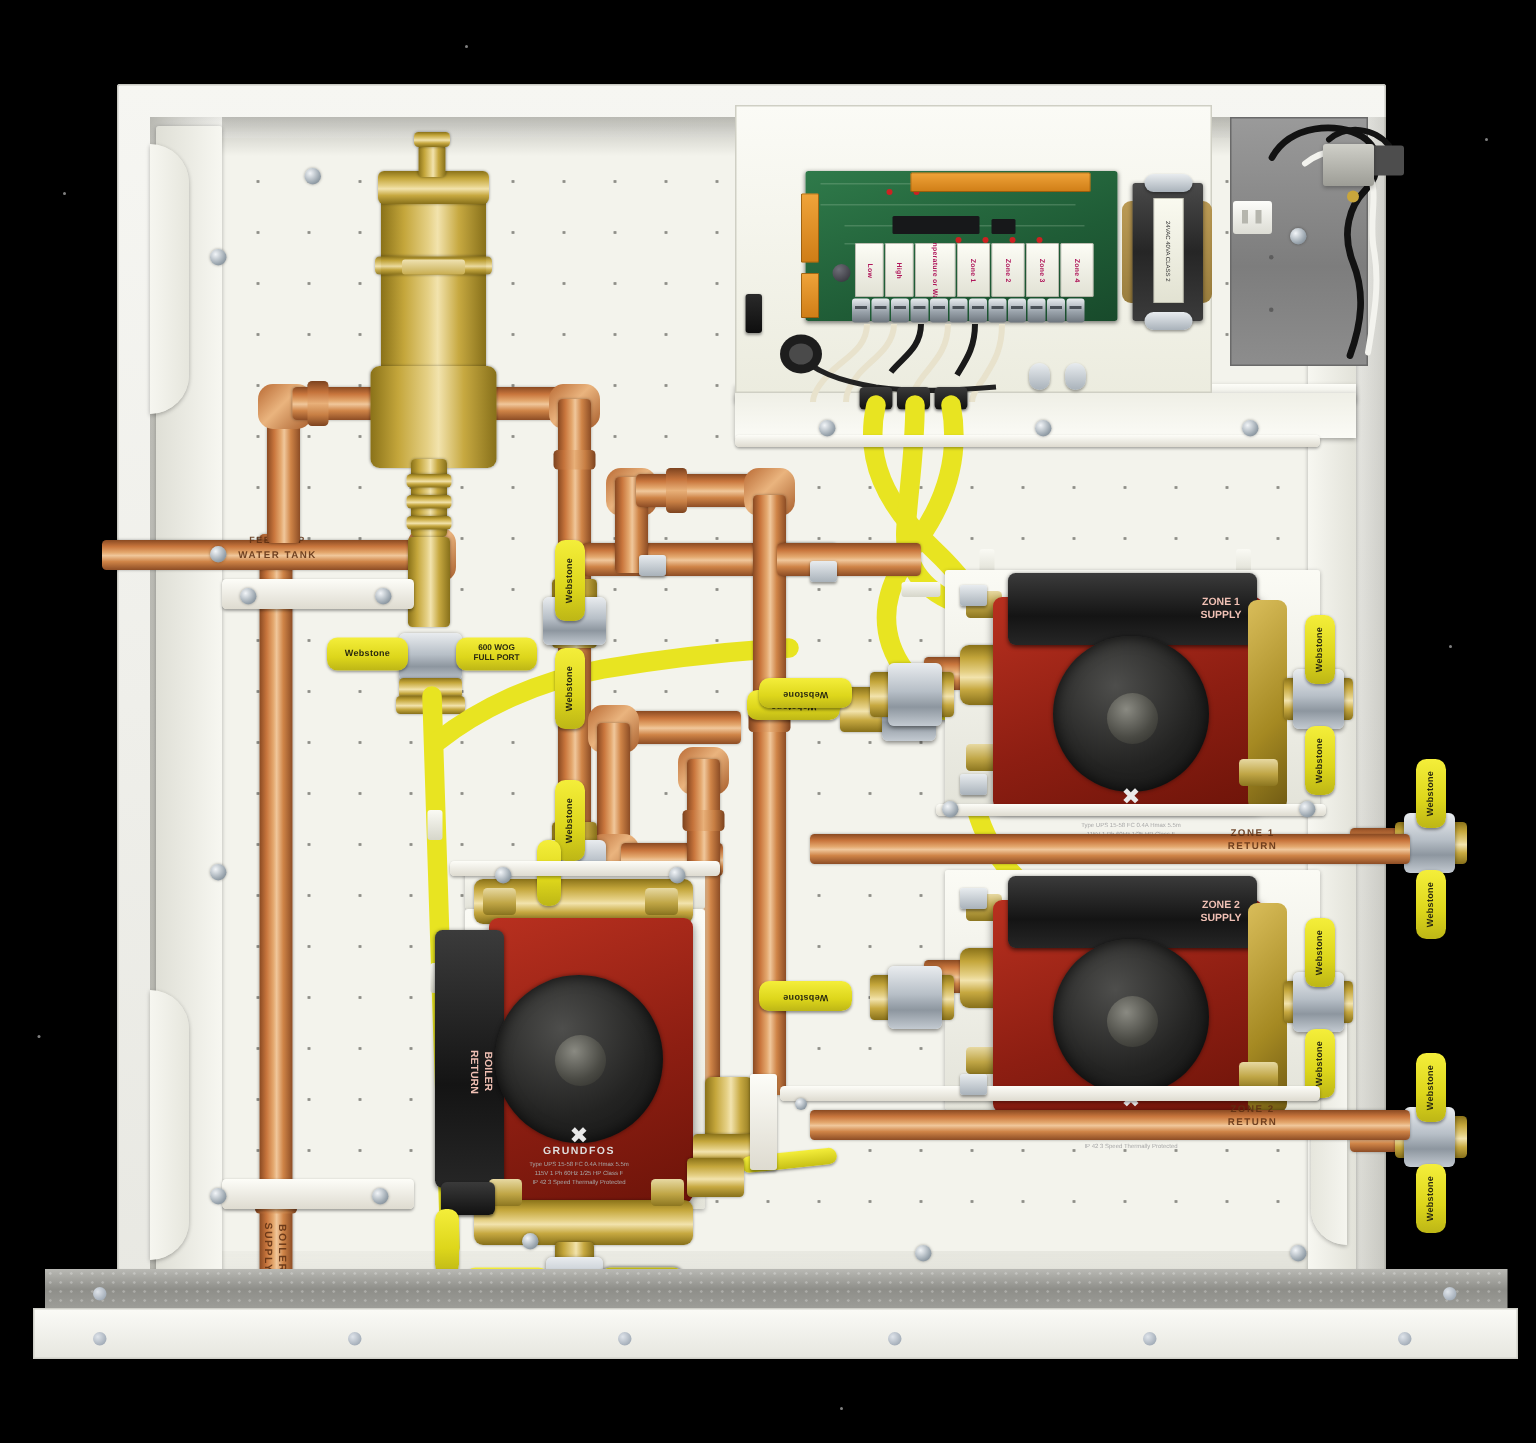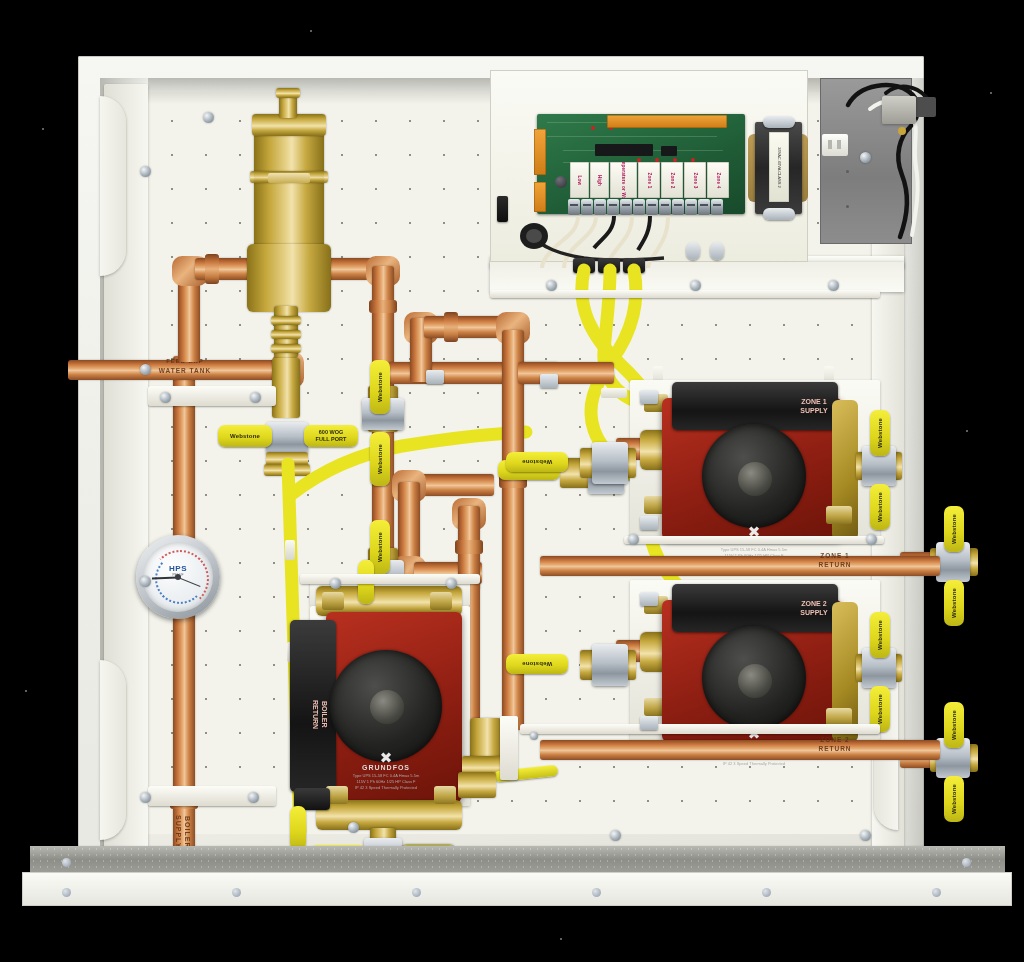--- a/index.html
+++ b/index.html
@@ -608,31 +608,20 @@
   <div class="brass" style="left:372px;top:868px;width:24px;height:34px;"></div>
 
   <div class="brass" style="left:470px;top:718px;width:32px;height:46px;border-radius:4px;"></div>
   <div class="brass-h" style="left:462px;top:756px;width:48px;height:22px;"></div>
   <div class="tag" style="left:494px;top:768px;width:64px;height:11px;background:linear-gradient(180deg,#f4ee3a,#c7c015);transform:rotate(-6deg);">
       <span></span>
     </div>
   <div class="clip" style="left:500px;top:716px;width:18px;height:64px;background:linear-gradient(180deg,#fdfdf8,#dedbd0);"></div>
   <div class="brass-h" style="left:458px;top:772px;width:38px;height:26px;"></div>
 
-  <div class="gauge">
-    <div class="gauge-face">
-      <div class="g-arcR"></div>
-      <div class="g-arcB"></div>
-      <div class="g-brand">HPS</div>
-      <div class="g-sub">PSI  /  °F</div>
-      <div class="g-needle" style="transform:rotate(178deg);"></div>
-      <div class="g-needle2" style="transform:rotate(22deg);"></div>
-      <div class="g-pin"></div>
-    </div>
-  </div>
 
   <div class="bracket" style="left:148px;top:386px;width:128px;height:20px;"></div>
   <div class="bracket" style="left:148px;top:786px;width:128px;height:20px;"></div>
   <div class="bracket" style="left:300px;top:574px;width:180px;height:10px;"></div>
   <div class="bracket" style="left:520px;top:724px;width:360px;height:10px;"></div>
   <div class="bracket" style="left:624px;top:536px;width:260px;height:8px;"></div>
   <div class="bracket" style="left:490px;top:290px;width:390px;height:8px;"></div>
 
   <div class="clip" style="left:640px;top:390px;width:18px;height:14px;"></div>
   <div class="clip" style="left:640px;top:516px;width:18px;height:14px;"></div>

